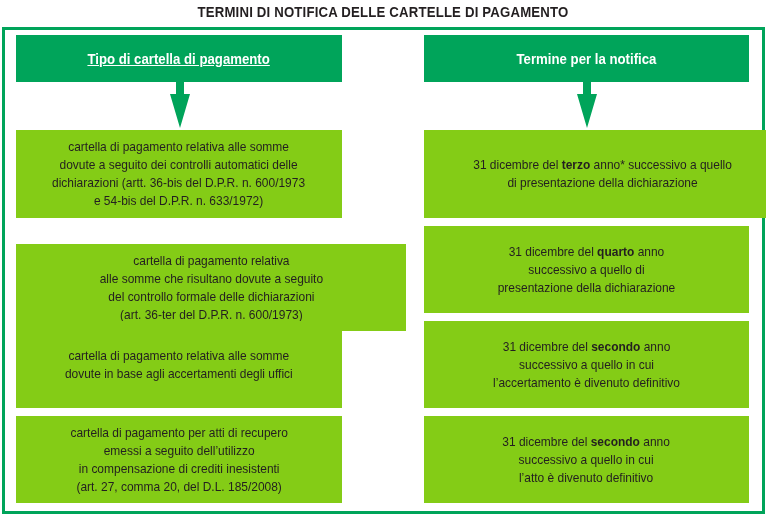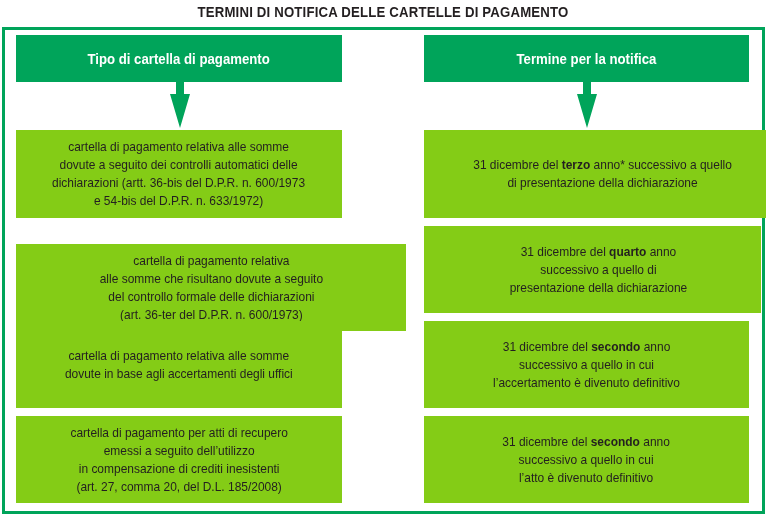--- a/index.html
+++ b/index.html
@@ -16,21 +16,21 @@
   .note{font-size:11px;font-style:italic;line-height:14px;margin-top:6px;}
   .note .line{display:block;transform:scaleX(0.88);white-space:nowrap;}
 </style>
 </head>
 <body>
 
 <div class="title">TERMINI DI NOTIFICA DELLE CARTELLE DI PAGAMENTO</div>
 
 <div class="frame"></div>
 
-<div class="hdr" style="left:16px;width:326px;">
+<div class="hdr" style="left:16px;width:326px;text-decoration:underline;">
   <span>Tipo di cartella di pagamento</span>
 </div>
 <div class="hdr" style="left:424px;width:325px;">
   <span>Termine per la notifica</span>
 </div>
 
 <svg class="arrow" style="left:169px;" width="22" height="48">
   <polygon points="7,0 15,0 15,12 21,12 11,46 1,12 7,12" fill="#00a45a"></polygon>
 </svg>
 <svg class="arrow" style="left:576px;" width="22" height="48">
@@ -53,21 +53,21 @@
 </div>
 
 <div class="box" style="left:16px;top:244px;width:390px;height:87px;">
   <span class="t">
     <span class="line">cartella di pagamento relativa</span>
     <span class="line">alle somme che risultano dovute a seguito</span>
     <span class="line">del controllo formale delle dichiarazioni</span>
     <span class="line">(art. 36-ter del D.P.R. n. 600/1973)</span>
   </span>
 </div>
-<div class="box" style="left:424px;top:226px;width:325px;height:87px;padding-left:12px;">
+<div class="box" style="left:424px;top:226px;width:325px;height:87px;">
   <span class="t">
     <span class="line"><span>31 dicembre del </span><b>quarto</b><span> anno</span></span>
     <span class="line">successivo a quello di</span>
     <span class="line">presentazione della dichiarazione</span>
   </span>
 </div>
 
 <div class="box" style="left:16px;top:321px;width:326px;height:87px;">
   <span class="t">
     <span class="line">cartella di pagamento relativa alle somme</span>

